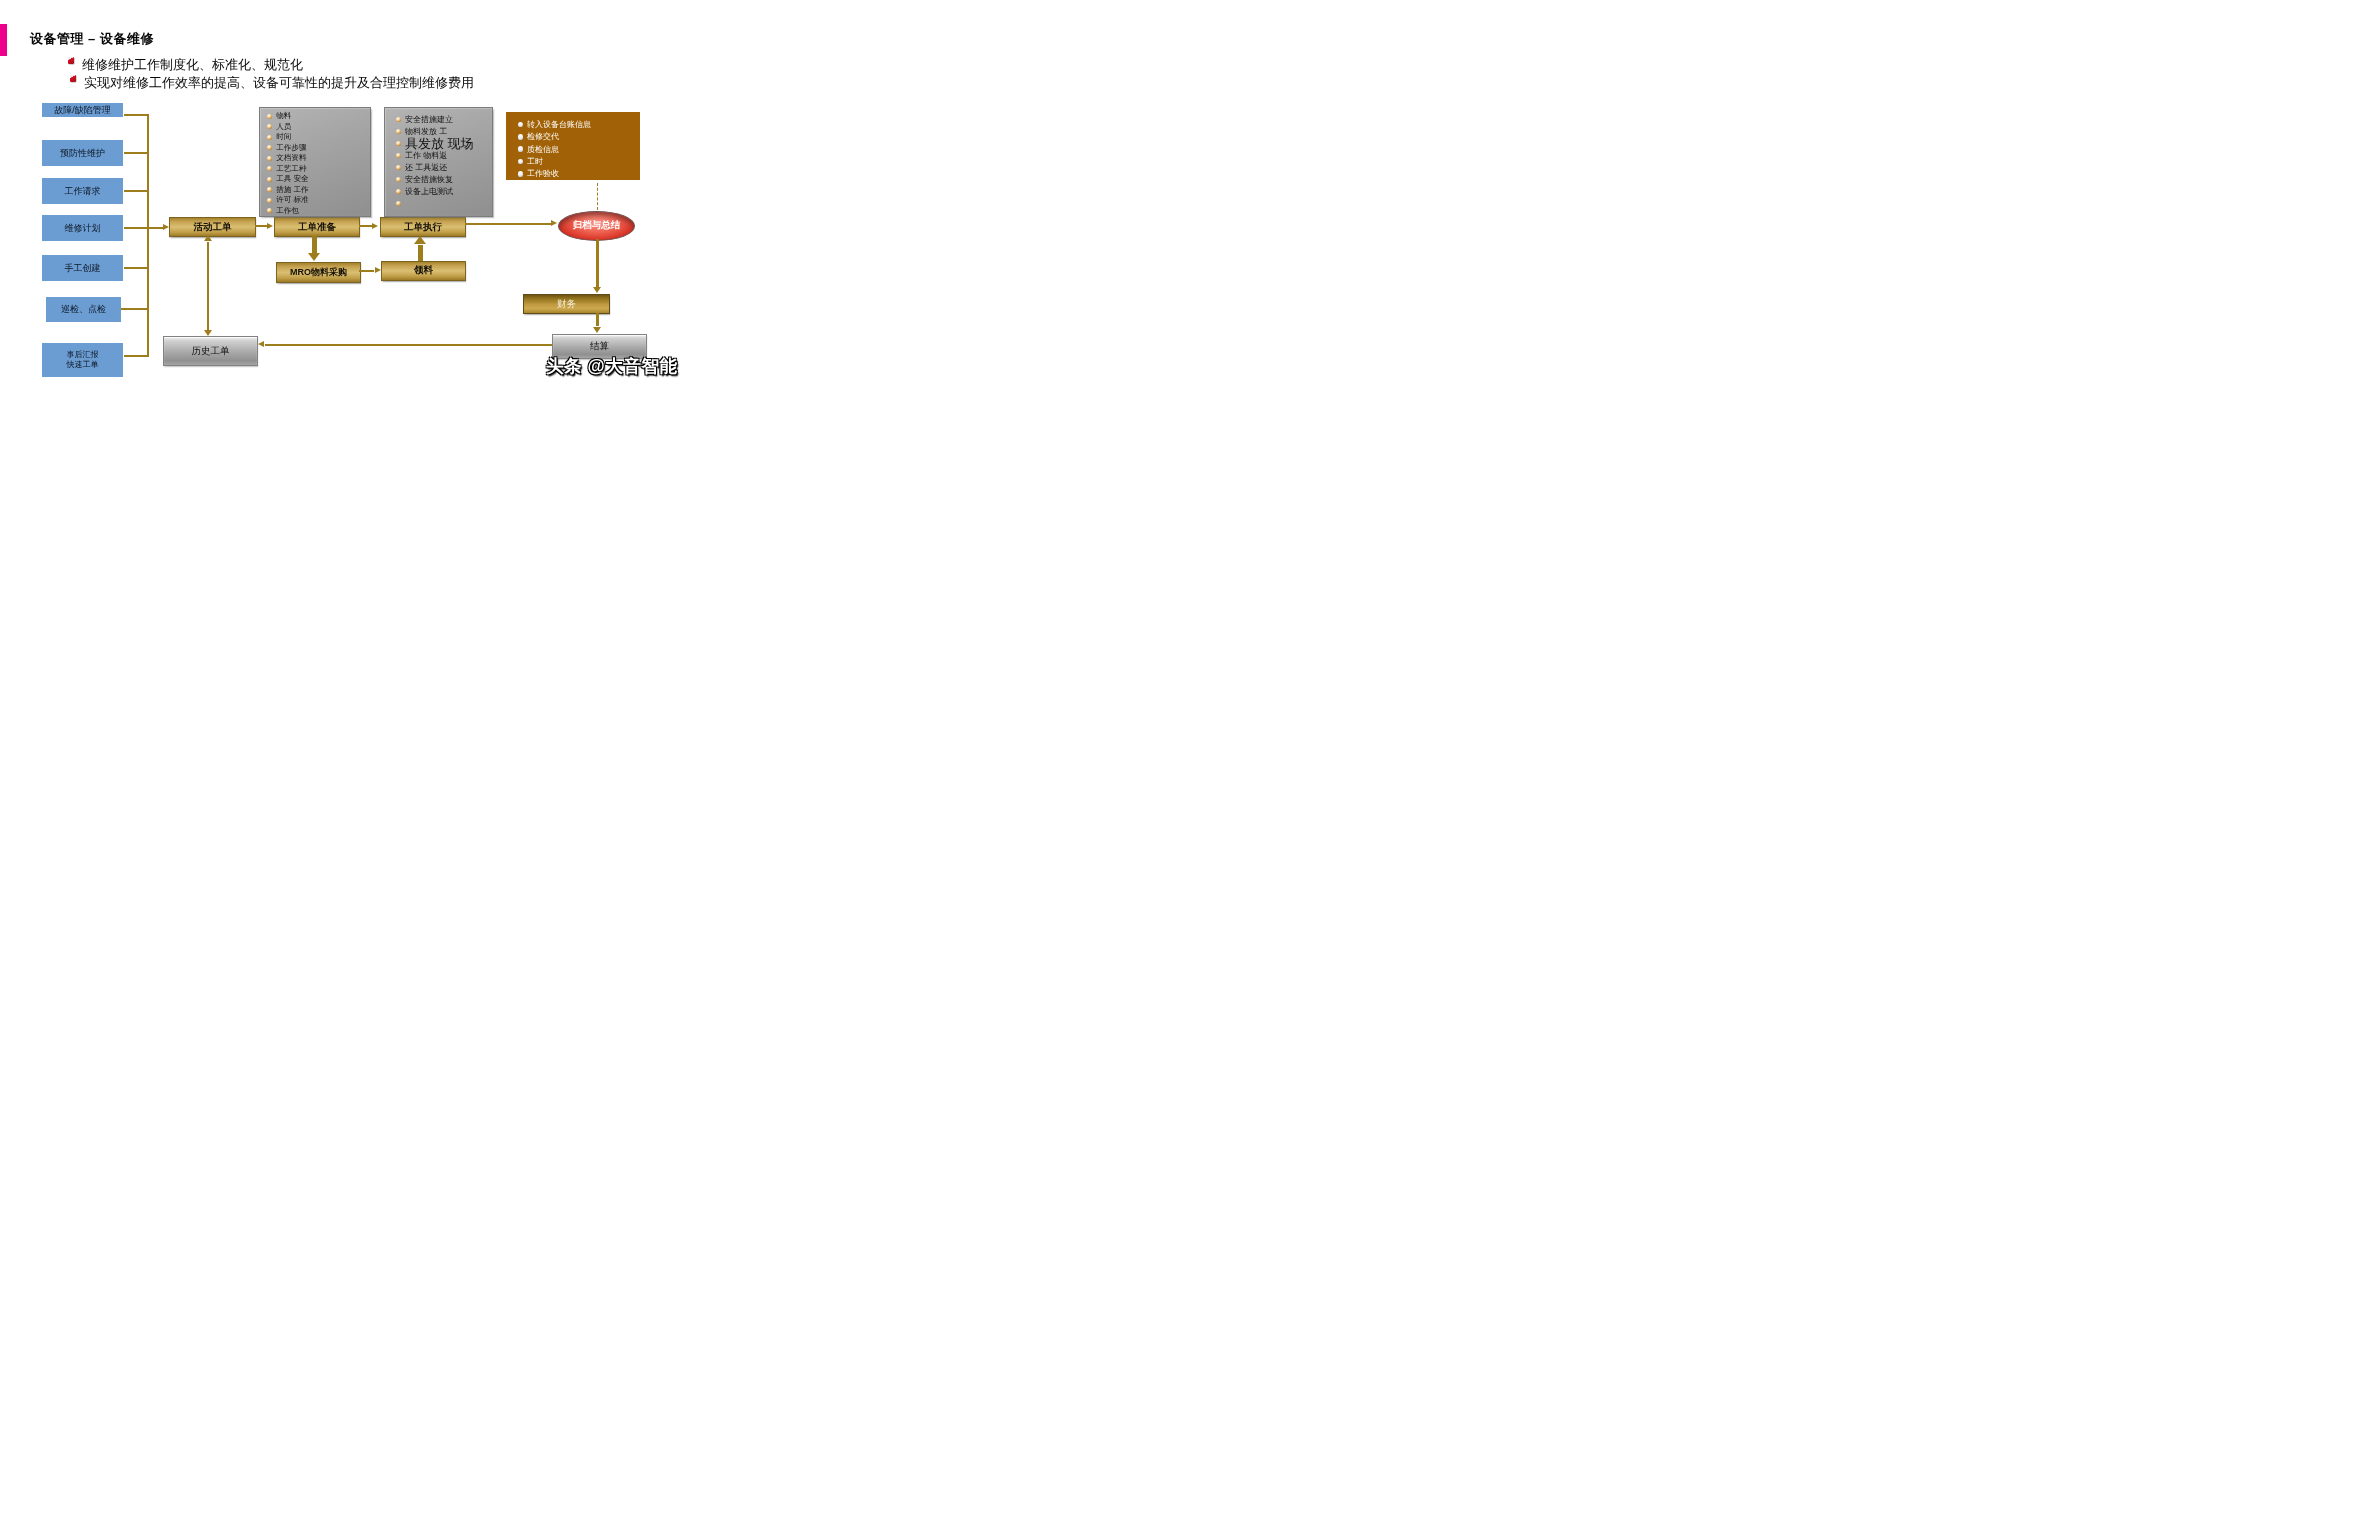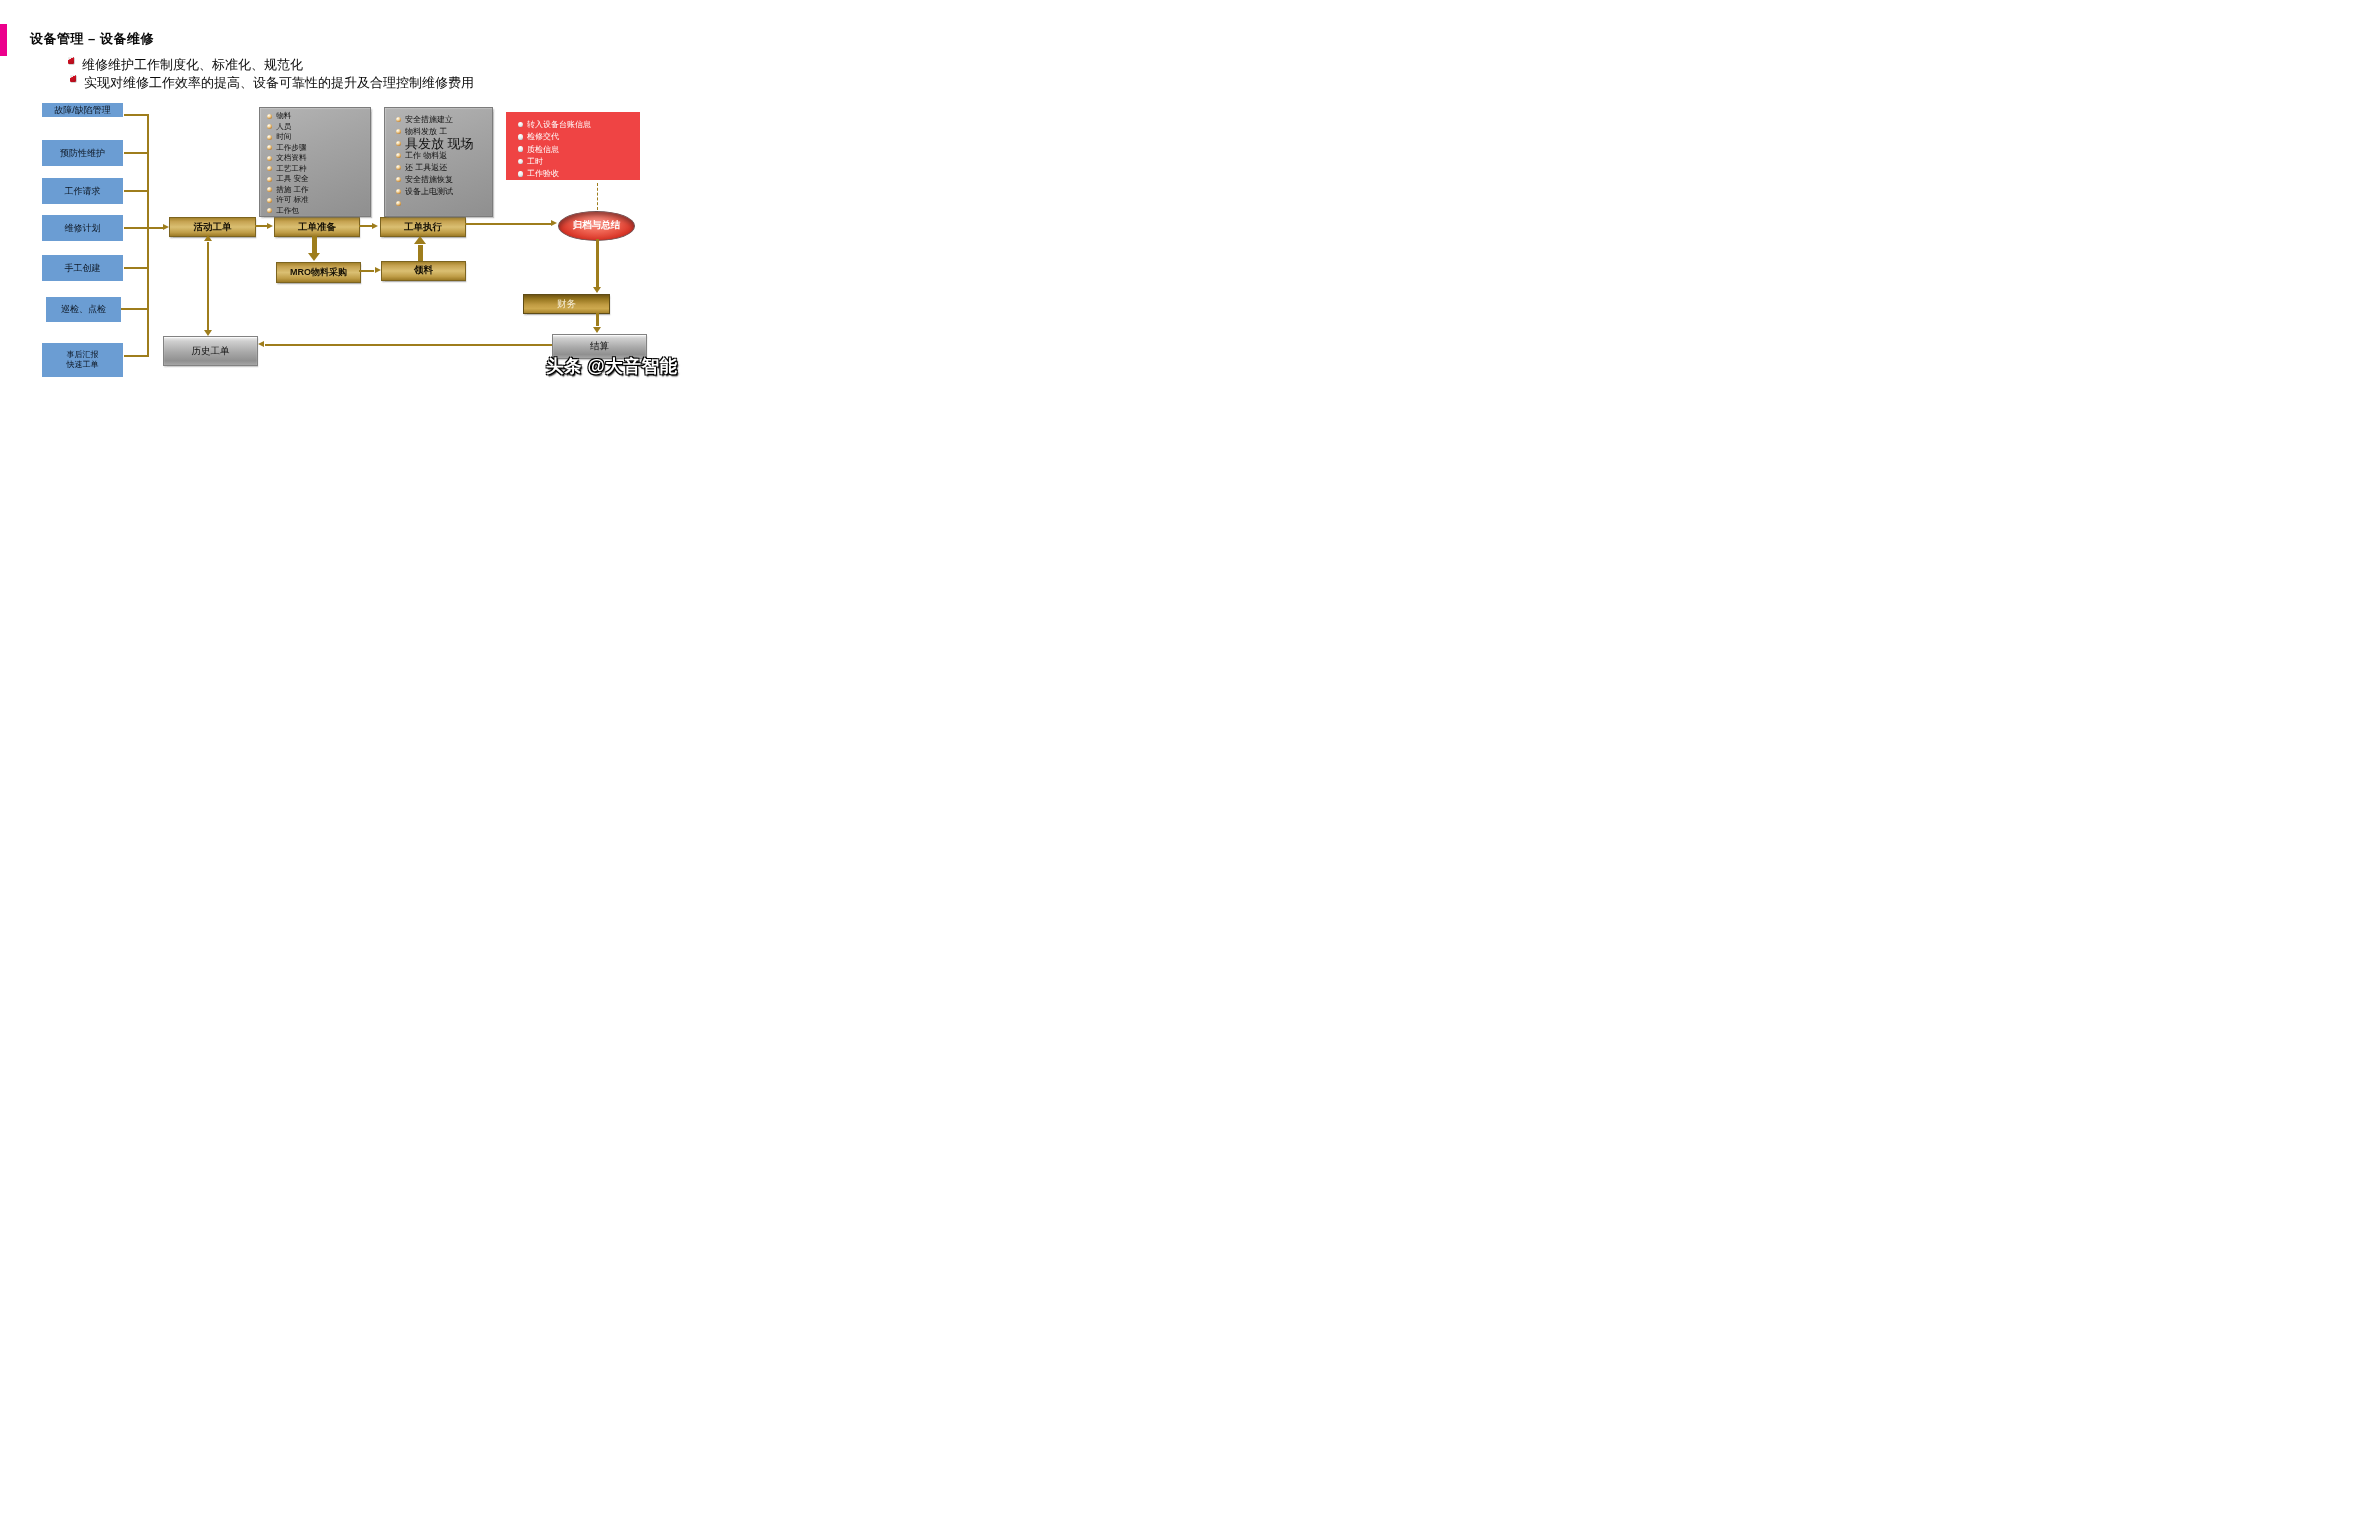--- a/index.html
+++ b/index.html
@@ -9,21 +9,21 @@
   .ctr{display:flex;align-items:center;justify-content:center;text-align:center;}
 
   .accent-bar{background:#EC008C;}
   .page-title{font-size:13px;font-weight:bold;color:#0a0a0a;letter-spacing:0.5px;white-space:nowrap;}
   .bullet-text{font-size:13px;color:#0a0a0a;white-space:nowrap;}
   .cube{width:6.2px;height:7.1px;border-radius:1px;
         background:linear-gradient(150deg,#ececec 0%,#ececec 30%,#d01022 33%,#a90d1a 100%);
         box-shadow:0.5px 0.5px 0.5px rgba(0,0,0,.35);}
 
   .box-blue{background:#6B9DD3;color:#0d1724;font-size:9px;}
-  .panel-blue{background:#ef4444;color:#ffffff;text-align:right;}
+  .panel-blue{background:#a16207;color:#ffffff;text-align:right;}
   .panel-gray{background:linear-gradient(160deg,#b4b4b4 0%,#a4a4a4 40%,#8f8f8f 100%);
               border:0.5px solid #7c7c7c;
               box-shadow:inset 0.5px 0.5px 1px rgba(255,255,255,.4),2.4px 2.4px 1.4px rgba(125,125,125,.45);}
   .gold-box{background:linear-gradient(180deg,#a5832c 0%,#c6a352 20%,#dabf72 50%,#c09e48 80%,#9d7b26 100%);
             border:1px solid #7c6420;box-shadow:1.4px 1.9px 1.4px rgba(120,120,120,.55);
             color:#151005;font-weight:bold;font-size:9.5px;}
   .metal-box{background:linear-gradient(180deg,#efefef 0%,#cfcfcf 15%,#a8a8a8 55%,#909090 85%,#a5a5a5 100%);
              border:0.5px solid #828282;
              box-shadow:inset 0 1px 1px rgba(255,255,255,.8),1.4px 1.9px 1.4px rgba(130,130,130,.4);
              font-size:9.5px;color:#111111;}

